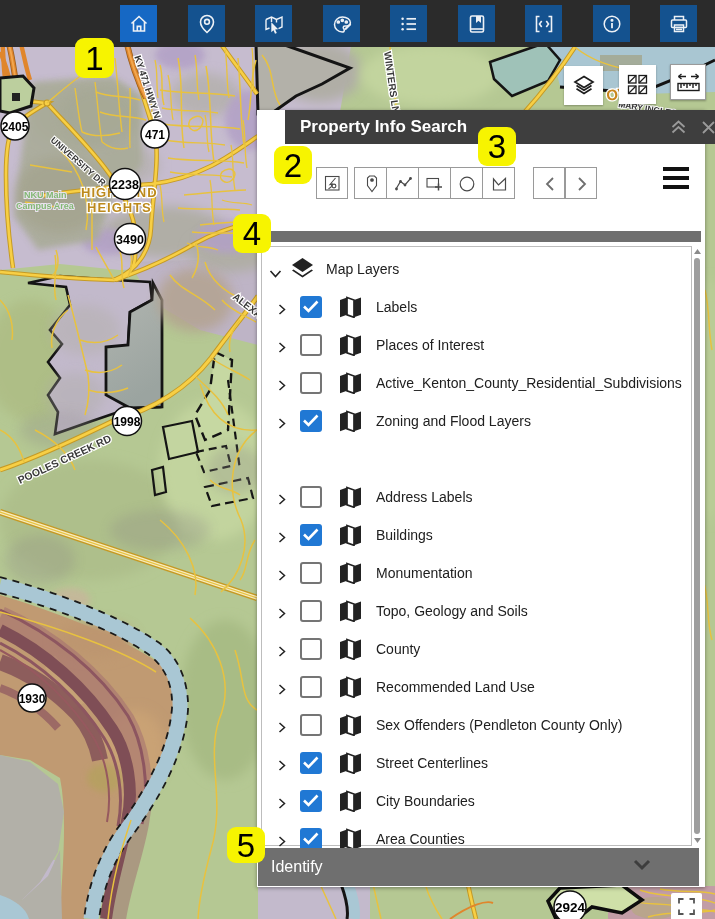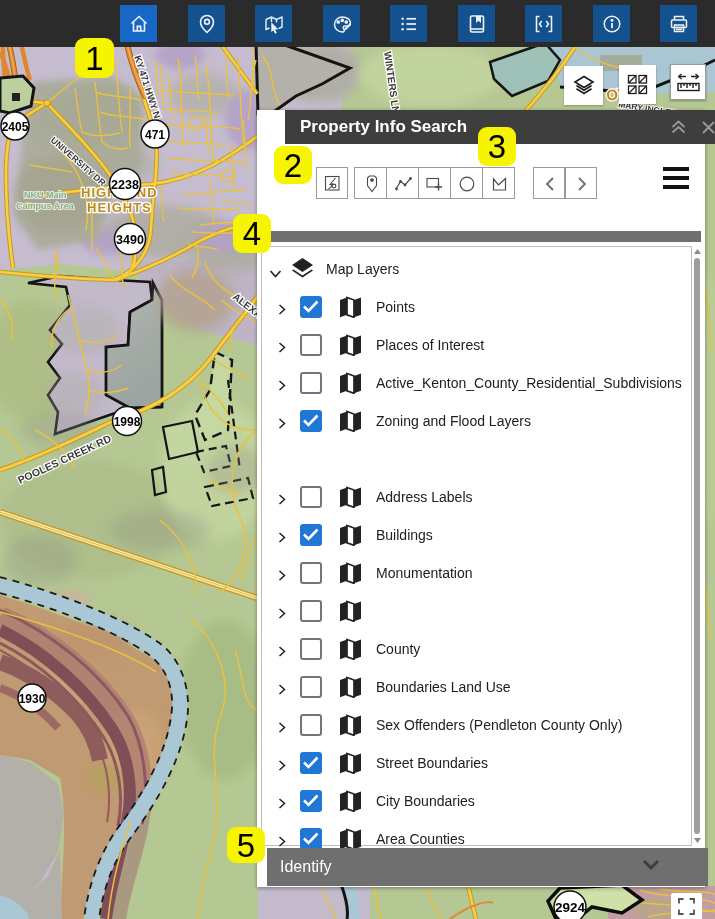--- a/index.html
+++ b/index.html
@@ -21,21 +21,21 @@
 #ptitle svg{position:absolute;top:8px;}
 .sbtn{position:absolute;background:#fff;border:1px solid #9a9a9a;box-sizing:border-box;}
 .sbtn svg{position:absolute;}
 #burger{position:absolute;left:406px;top:57px;width:26px;height:23px;}
 #burger div{position:absolute;left:0;width:26px;height:4px;background:#111;}
 #tocbar{position:absolute;left:3px;top:94px;width:441px;height:38px;background:#6f6f6f;margin-top:27px;}
 #tocbar .t,#identify .t{position:absolute;left:13px;top:0;line-height:38px;color:#fff;font-size:16px;}
 #tocbar svg,#identify svg{position:absolute;}
 #content{position:absolute;left:3px;top:132px;width:441px;height:606px;background:#fff;overflow:hidden;}
 #cborder{position:absolute;left:1px;top:4px;width:431px;height:600px;border:1px solid #bdbdbd;box-sizing:border-box;}
-#identify{position:absolute;left:10px;top:738px;width:441px;height:38px;background:#6f6f6f;}
+#identify{position:absolute;left:1px;top:738px;width:441px;height:38px;background:#6f6f6f;}
 
 .row{position:absolute;left:2px;width:430px;height:38px;}
 .row .chev{position:absolute;left:16px;top:13px;}
 .row .cb{position:absolute;left:38px;top:8px;width:22px;height:22px;border-radius:3px;box-sizing:border-box;}
 .row .cb.on{background:#2078d4;}
 .row .cb.off{background:#fff;border:2px solid #757575;}
 .row .cb svg{position:absolute;left:2px;top:3px;}
 .row .mi{position:absolute;left:77px;top:8px;}
 .row .lab{position:absolute;left:114px;top:0;line-height:38px;font-size:14px;color:#202020;white-space:nowrap;}
 
@@ -528,21 +528,21 @@
           <div class="cb on">
             <svg width="18" height="15" viewBox="0 0 18 15" fill="none" stroke="#fff" stroke-width="2.6">
               <path d="M2 7.5 L6.5 12 L15.5 2.5"></path>
             </svg>
           </div>
           <span class="mi"><svg width="23" height="22" viewBox="0 0 23 22">
               <path d="M1 4 L8 1.5 L8 18.8 L1 21.3 Z" fill="#222"></path>
               <path d="M8 1.5 L15 4 L15 21.3 L8 18.8 Z" fill="#fff" stroke="#222" stroke-width="1.7"></path>
               <path d="M15 4 L22 1.5 L22 18.8 L15 21.3 Z" fill="#222"></path>
             </svg></span>
-          <span class="lab">Points</span>
+          <span class="lab">Labels</span>
         </div>
     <div class="row" style="top:84px">
           <span class="chev"><svg width="8" height="11" viewBox="0 0 8 11" fill="none" stroke="#222" stroke-width="1.5">
               <path d="M1.5 1 L6.5 5.5 L1.5 10"></path>
             </svg></span>
           <div class="cb off"></div>
           <span class="mi"><svg width="23" height="22" viewBox="0 0 23 22">
               <path d="M1 4 L8 1.5 L8 18.8 L1 21.3 Z" fill="#222"></path>
               <path d="M8 1.5 L15 4 L15 21.3 L8 18.8 Z" fill="#fff" stroke="#222" stroke-width="1.7"></path>
               <path d="M15 4 L22 1.5 L22 18.8 L15 21.3 Z" fill="#222"></path>
@@ -620,20 +620,21 @@
     <div class="row" style="top:350px">
           <span class="chev"><svg width="8" height="11" viewBox="0 0 8 11" fill="none" stroke="#222" stroke-width="1.5">
               <path d="M1.5 1 L6.5 5.5 L1.5 10"></path>
             </svg></span>
           <div class="cb off"></div>
           <span class="mi"><svg width="23" height="22" viewBox="0 0 23 22">
               <path d="M1 4 L8 1.5 L8 18.8 L1 21.3 Z" fill="#222"></path>
               <path d="M8 1.5 L15 4 L15 21.3 L8 18.8 Z" fill="#fff" stroke="#222" stroke-width="1.7"></path>
               <path d="M15 4 L22 1.5 L22 18.8 L15 21.3 Z" fill="#222"></path>
             </svg></span>
+          <span class="lab">Topo, Geology and Soils</span>
         </div>
     <div class="row" style="top:388px">
           <span class="chev"><svg width="8" height="11" viewBox="0 0 8 11" fill="none" stroke="#222" stroke-width="1.5">
               <path d="M1.5 1 L6.5 5.5 L1.5 10"></path>
             </svg></span>
           <div class="cb off"></div>
           <span class="mi"><svg width="23" height="22" viewBox="0 0 23 22">
               <path d="M1 4 L8 1.5 L8 18.8 L1 21.3 Z" fill="#222"></path>
               <path d="M8 1.5 L15 4 L15 21.3 L8 18.8 Z" fill="#fff" stroke="#222" stroke-width="1.7"></path>
               <path d="M15 4 L22 1.5 L22 18.8 L15 21.3 Z" fill="#222"></path>
@@ -643,21 +644,21 @@
     <div class="row" style="top:426px">
           <span class="chev"><svg width="8" height="11" viewBox="0 0 8 11" fill="none" stroke="#222" stroke-width="1.5">
               <path d="M1.5 1 L6.5 5.5 L1.5 10"></path>
             </svg></span>
           <div class="cb off"></div>
           <span class="mi"><svg width="23" height="22" viewBox="0 0 23 22">
               <path d="M1 4 L8 1.5 L8 18.8 L1 21.3 Z" fill="#222"></path>
               <path d="M8 1.5 L15 4 L15 21.3 L8 18.8 Z" fill="#fff" stroke="#222" stroke-width="1.7"></path>
               <path d="M15 4 L22 1.5 L22 18.8 L15 21.3 Z" fill="#222"></path>
             </svg></span>
-          <span class="lab">Boundaries Land Use</span>
+          <span class="lab">Recommended Land Use</span>
         </div>
     <div class="row" style="top:464px">
           <span class="chev"><svg width="8" height="11" viewBox="0 0 8 11" fill="none" stroke="#222" stroke-width="1.5">
               <path d="M1.5 1 L6.5 5.5 L1.5 10"></path>
             </svg></span>
           <div class="cb off"></div>
           <span class="mi"><svg width="23" height="22" viewBox="0 0 23 22">
               <path d="M1 4 L8 1.5 L8 18.8 L1 21.3 Z" fill="#222"></path>
               <path d="M8 1.5 L15 4 L15 21.3 L8 18.8 Z" fill="#fff" stroke="#222" stroke-width="1.7"></path>
               <path d="M15 4 L22 1.5 L22 18.8 L15 21.3 Z" fill="#222"></path>
@@ -671,21 +672,21 @@
           <div class="cb on">
             <svg width="18" height="15" viewBox="0 0 18 15" fill="none" stroke="#fff" stroke-width="2.6">
               <path d="M2 7.5 L6.5 12 L15.5 2.5"></path>
             </svg>
           </div>
           <span class="mi"><svg width="23" height="22" viewBox="0 0 23 22">
               <path d="M1 4 L8 1.5 L8 18.8 L1 21.3 Z" fill="#222"></path>
               <path d="M8 1.5 L15 4 L15 21.3 L8 18.8 Z" fill="#fff" stroke="#222" stroke-width="1.7"></path>
               <path d="M15 4 L22 1.5 L22 18.8 L15 21.3 Z" fill="#222"></path>
             </svg></span>
-          <span class="lab">Street Boundaries</span>
+          <span class="lab">Street Centerlines</span>
         </div>
     <div class="row" style="top:540px">
           <span class="chev"><svg width="8" height="11" viewBox="0 0 8 11" fill="none" stroke="#222" stroke-width="1.5">
               <path d="M1.5 1 L6.5 5.5 L1.5 10"></path>
             </svg></span>
           <div class="cb on">
             <svg width="18" height="15" viewBox="0 0 18 15" fill="none" stroke="#fff" stroke-width="2.6">
               <path d="M2 7.5 L6.5 12 L15.5 2.5"></path>
             </svg>
           </div>

